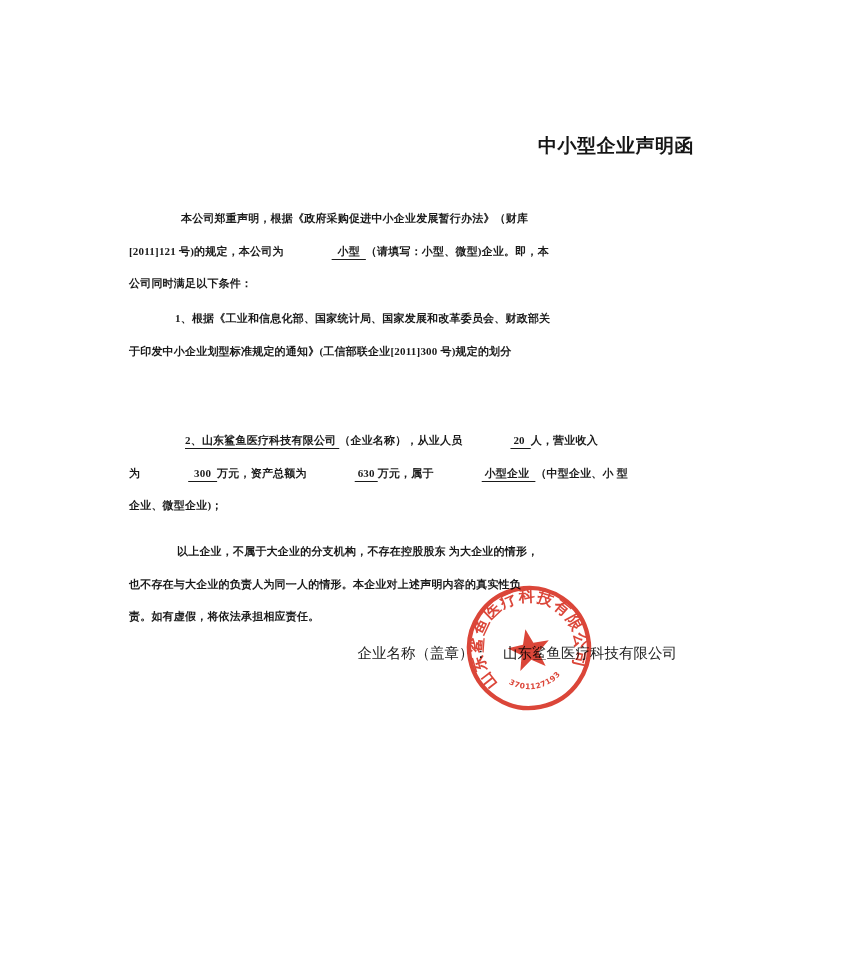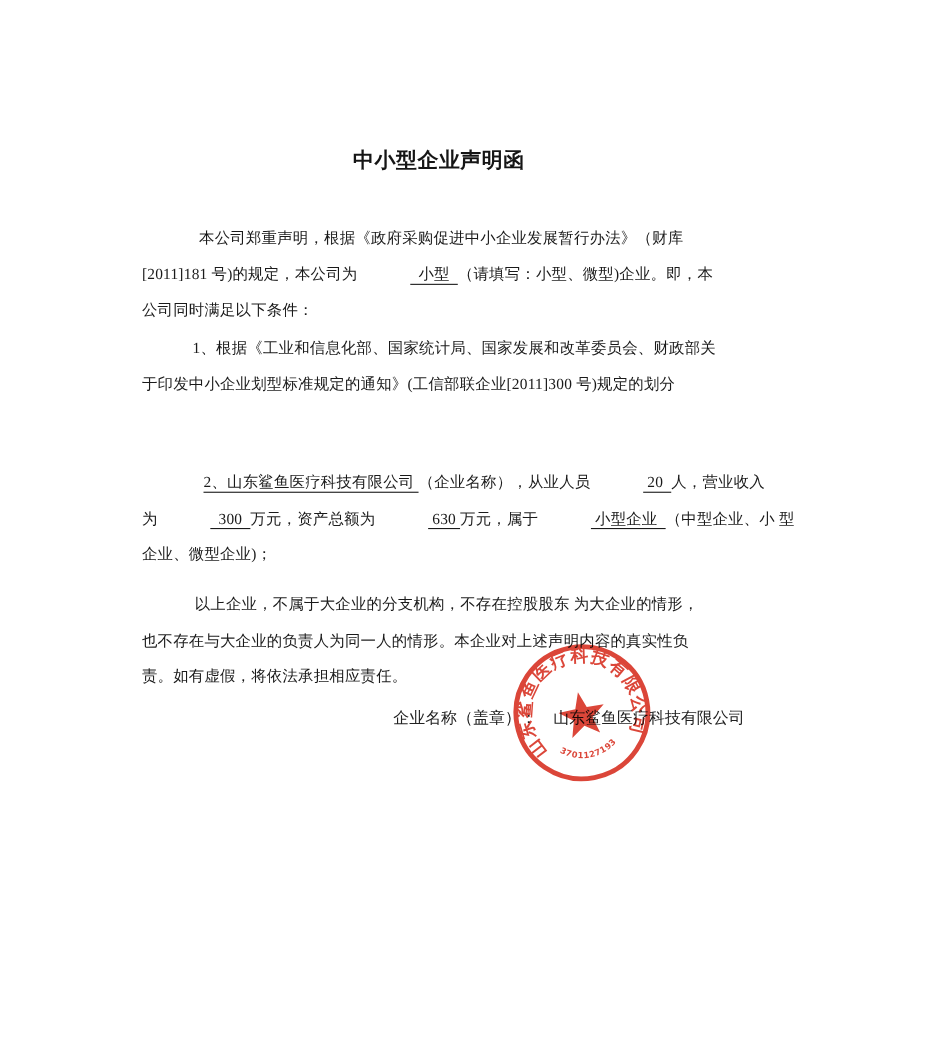--- a/index.html
+++ b/index.html
@@ -7,28 +7,28 @@
     width:843px; height:953px; background:#ffffff;
     font-family:"Liberation Serif","DejaVu Serif",serif;
     color:#1a1a1a;
   }
   .page {
     position:relative; width:843px; height:953px;
     background:#ffffff; overflow:hidden;
   }
   .doc-title {
     position:absolute; top:133px; left:128px; width:590px;
-    text-align:center; font-size:19px; font-weight:bold;
+    text-align:right; font-size:19px; font-weight:bold;
     letter-spacing:0.5px; transform:translateX(-24px);
     color:#151515;
   }
   .doc-body { position:absolute; top:0; left:0; width:843px; height:953px; }
   .para {
     position:absolute; left:129px; width:594px;
-    font-size:14px; line-height:32.5px; letter-spacing:0.2px;
+    font-size:11px; line-height:32.5px; letter-spacing:0.2px;font-weight:bold;
   }
   .line { white-space:pre; }
   .u { text-decoration:underline; text-underline-offset:4px;margin-left:48px; }
   .para-intro   { top:202px; }
   .para-intro .line:first-child   { padding-left:52px; }
   .para-item-1  { top:302px; }
   .para-item-1 .line:first-child  { padding-left:46px; }
   .para-item-2  { top:424px; }
   .para-item-2 .line:first-child  { padding-left:8px; }
   .para-closing { top:509px;margin-top:26px; }
@@ -53,21 +53,21 @@
 </head>
 <body>
 
 <div class="page">
 
   <div class="doc-title">中小型企业声明函</div>
 
   <div class="doc-body">
       <div class="para para-intro">
         <div class="line"><span>本公司郑重声明，根据《政府采购促进中小企业发展暂行办法》（财库</span></div>
-        <div class="line"><span>[2011]181 号)的规定，本公司为</span><span class="u">  小型  </span><span>（请填写：小型、微型)企业。即，本</span></div>
+        <div class="line"><span>[2011]121 号)的规定，本公司为</span><span class="u">  小型  </span><span>（请填写：小型、微型)企业。即，本</span></div>
         <div class="line"><span>公司同时满足以下条件：</span></div>
       </div>
       <div class="para para-item-1">
         <div class="line"><span>1、根据《工业和信息化部、国家统计局、国家发展和改革委员会、财政部关</span></div>
         <div class="line"><span>于印发中小企业划型标准规定的通知》(工信部联企业[2011]300 号)规定的划分</span></div>
       </div>
       <div class="para para-item-2">
         <div class="line"><span class="u">2、山东鲨鱼医疗科技有限公司 </span><span>（企业名称），从业人员</span><span class="u"> 20  </span><span>人，营业收入</span></div>
         <div class="line"><span>为</span><span class="u">  300  </span><span>万元，资产总额为</span><span class="u"> 630 </span><span>万元，属于</span><span class="u"> 小型企业  </span><span>（中型企业、小 型</span></div>
         <div class="line"><span>企业、微型企业)；</span></div>

